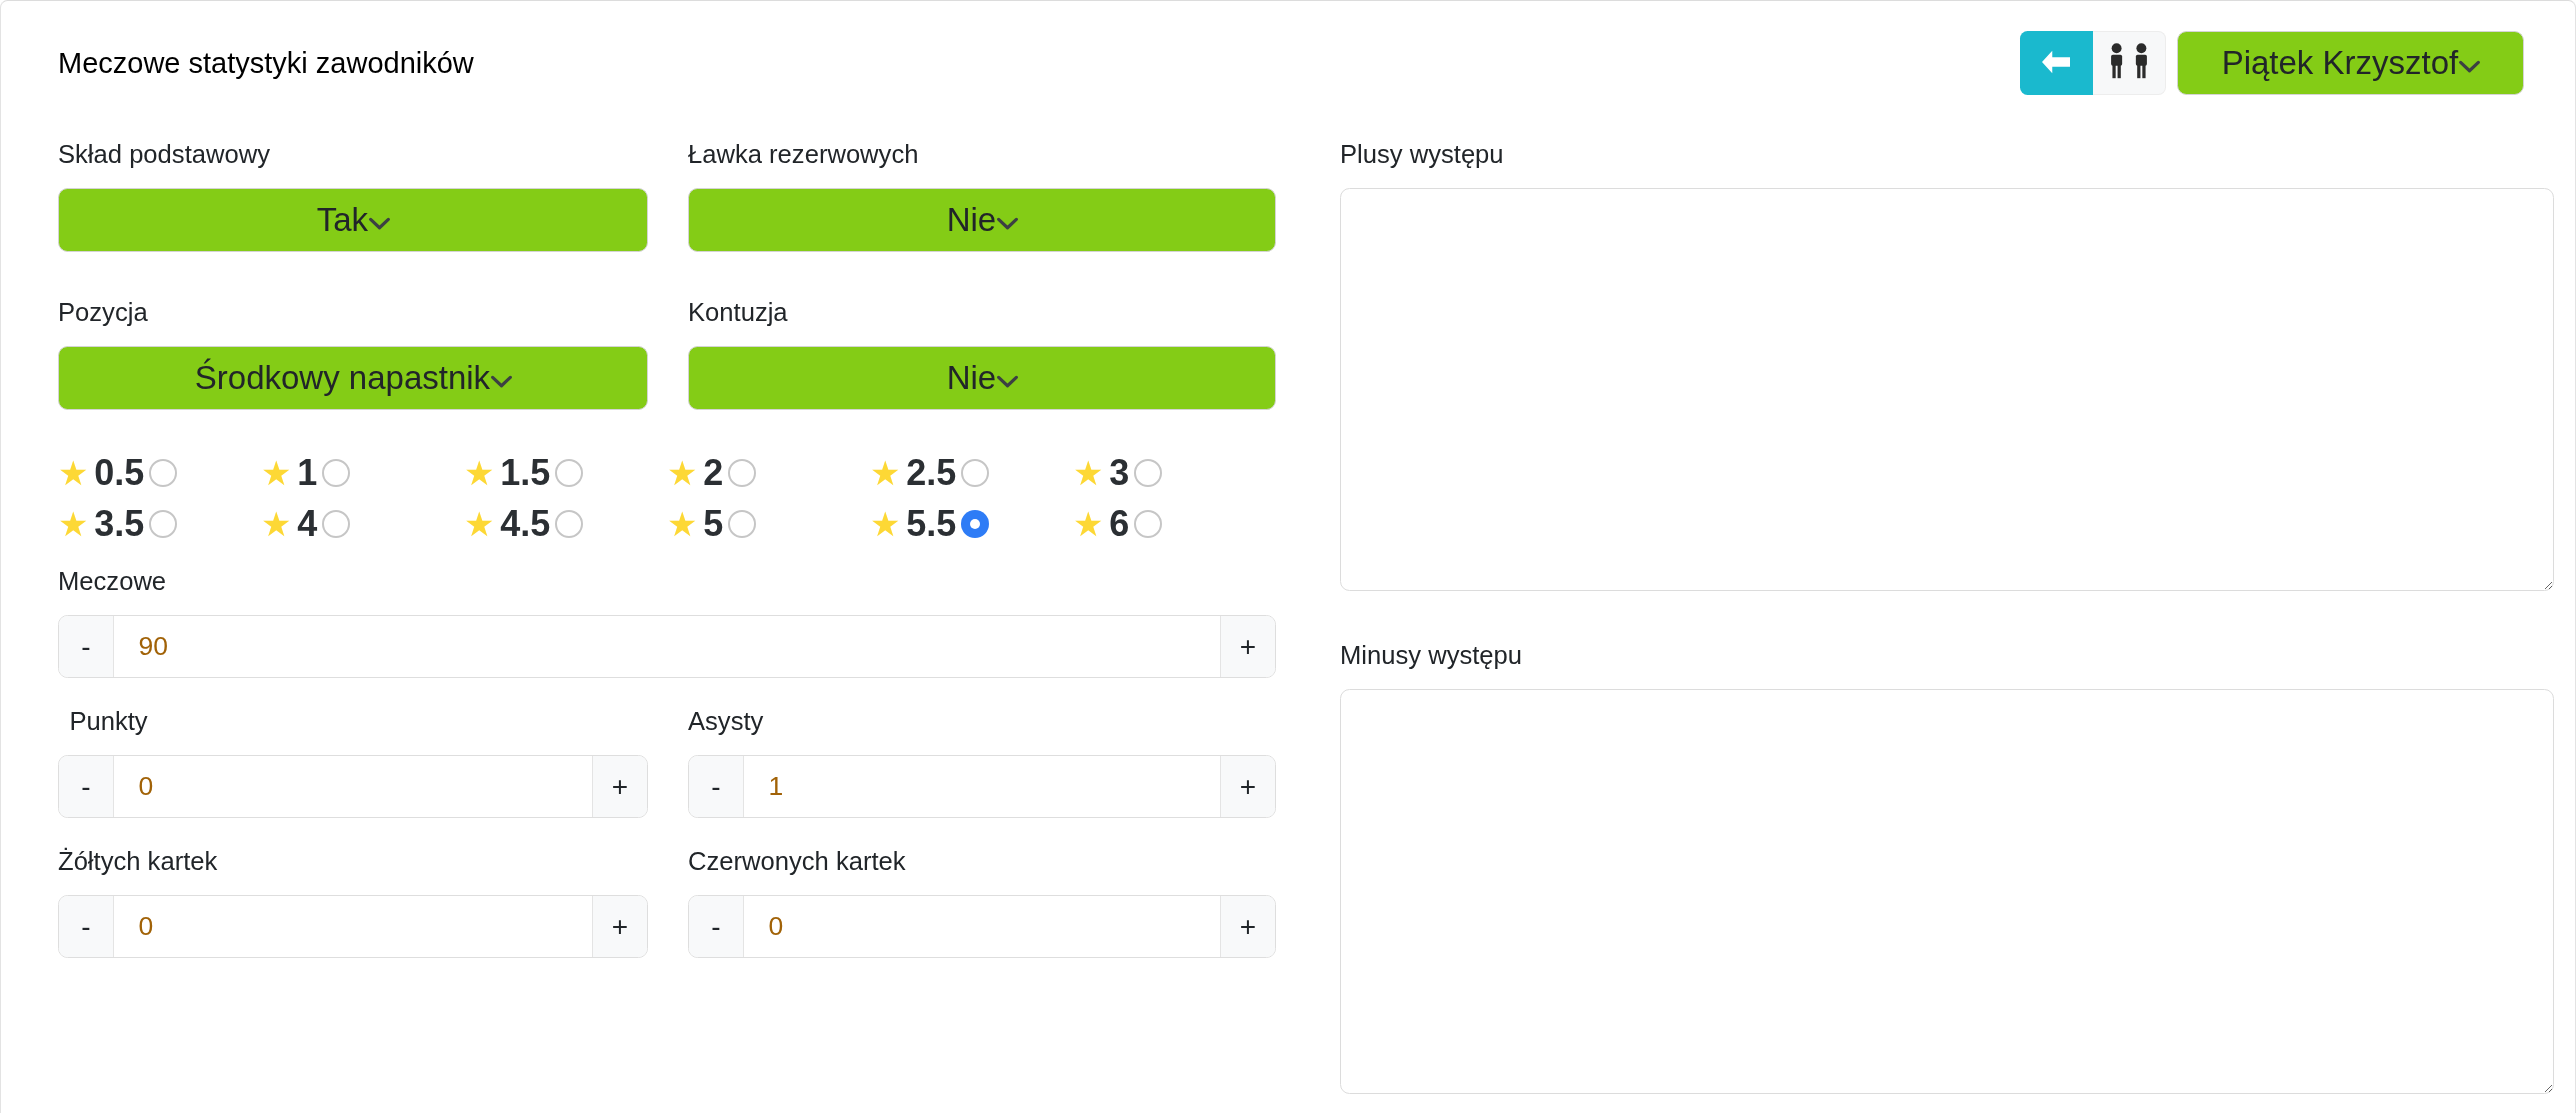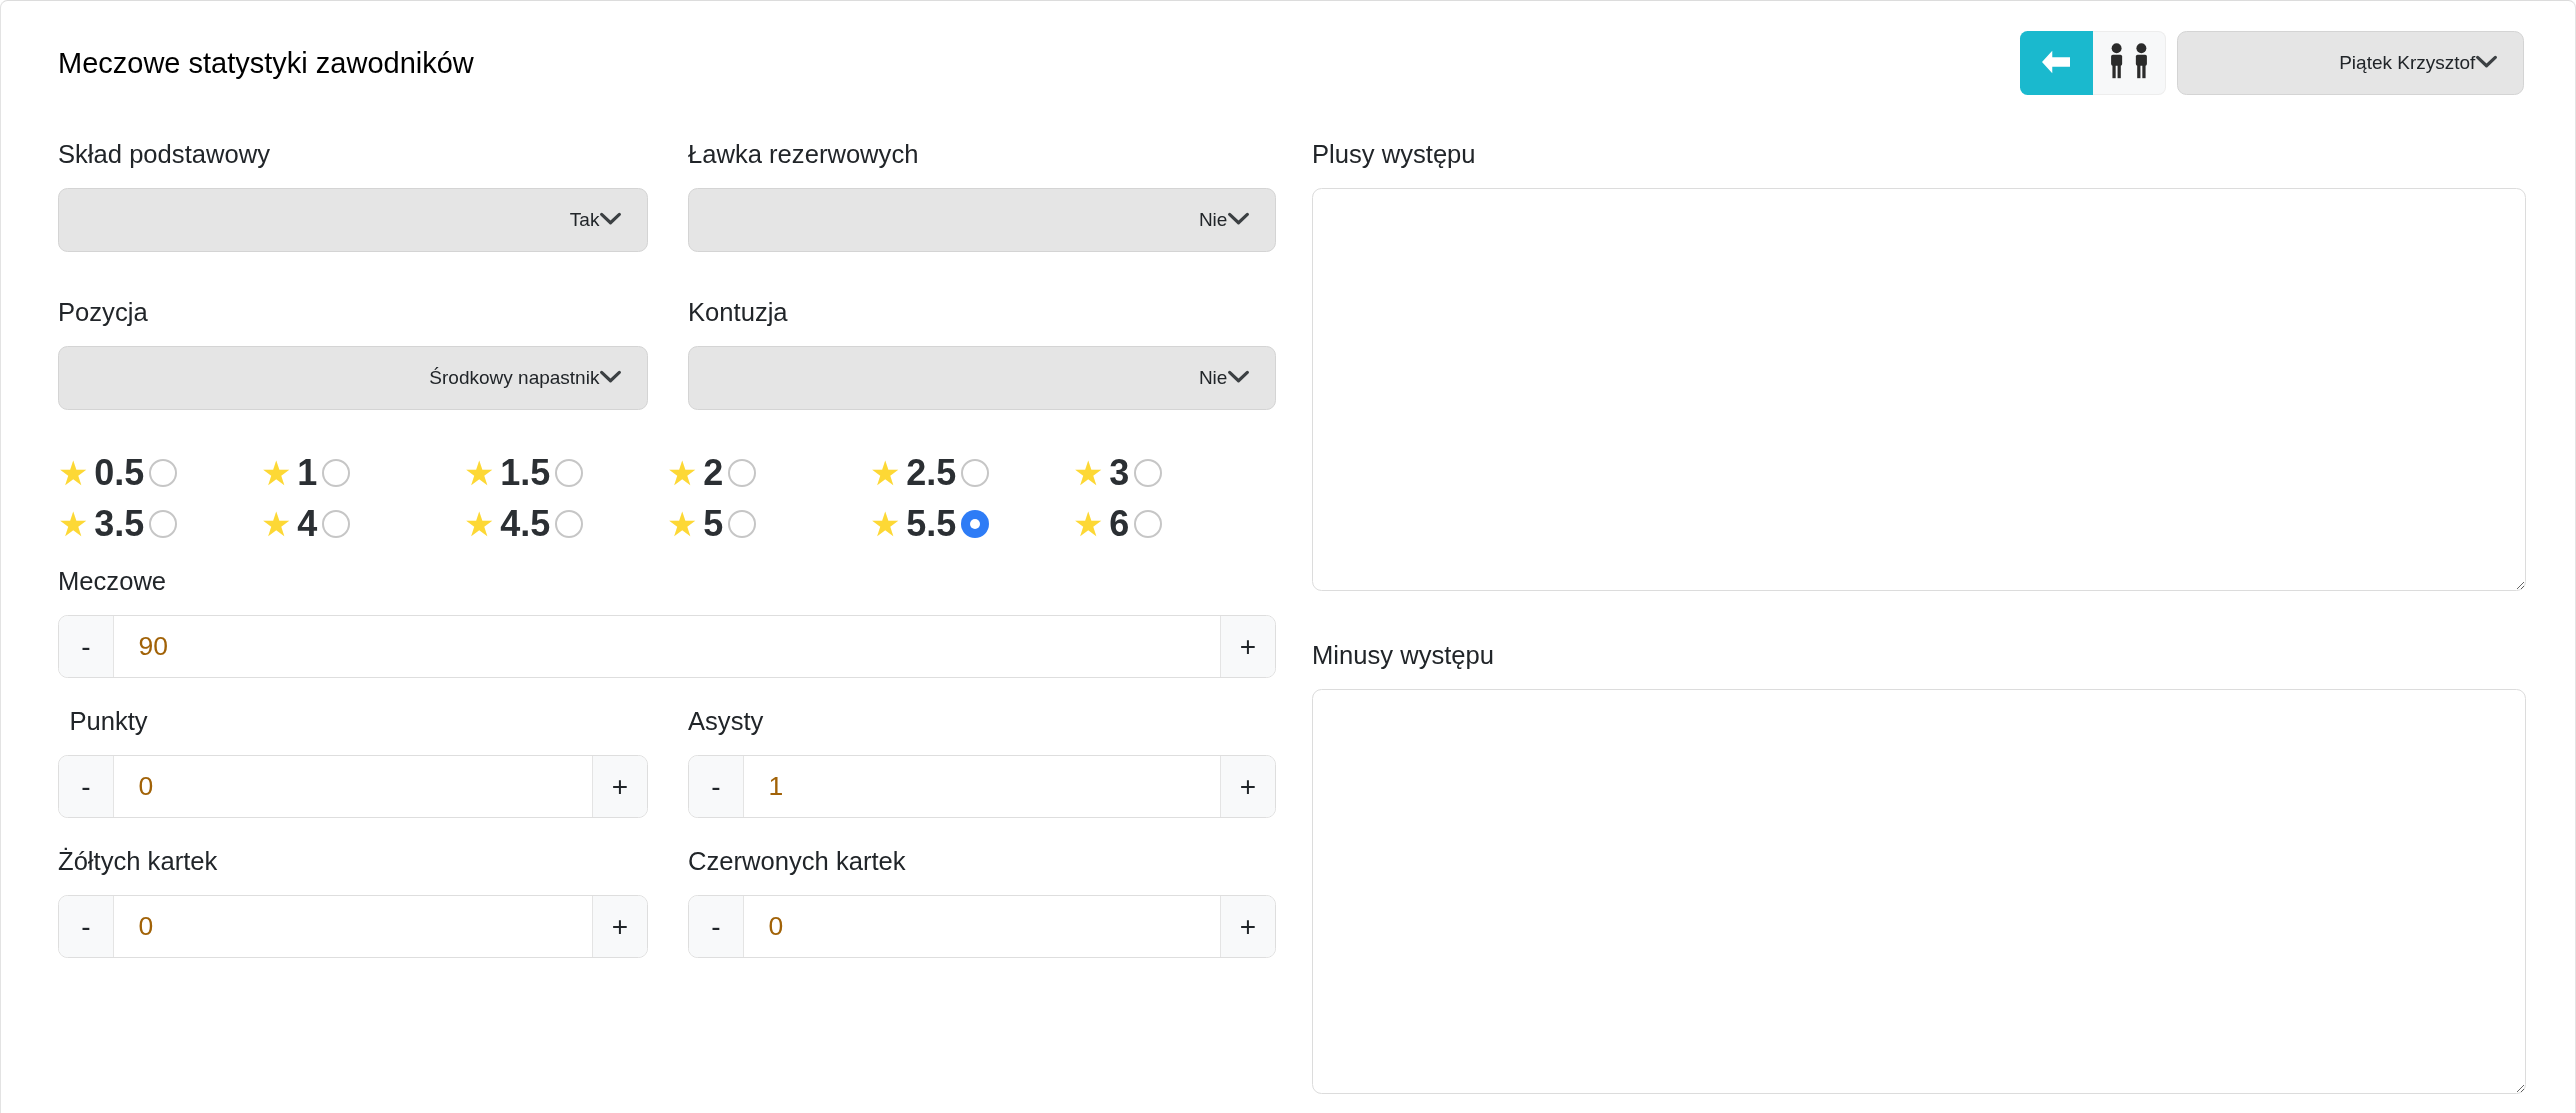--- a/index.html
+++ b/index.html
@@ -28,28 +28,28 @@
   .btn { height: 64px; display: flex; align-items: center; justify-content: center; cursor: pointer; }
   .btn-teal {
     width: 73px; background: #1ab9ce; border: none;
     border-radius: 7.6px 0 0 7.6px;
   }
   .btn-people {
     width: 73px; background: #f7f8f9; border: 0.9px solid #ededed; border-left: none;
     border-radius: 0 7.6px 7.6px 0;
   }
   .select {
-    height: 64px; background: #e5e5e5;
+    height: 64px; background: #84cc16;
     border: 1.9px solid #d4d4d4; border-radius: 9.5px;
-    display: flex; align-items: center; justify-content: flex-end;
-    padding: 0 24.6px 0 26.5px; font-size: 19px; cursor: pointer;
+    display: flex; align-items: center; justify-content: center;
+    padding: 0 24.6px 0 26.5px; font-size: 33px; cursor: pointer;
   }
   .player-select { width: 347px; }
   
-  .content { display: flex; margin-top: 44px; padding: 0 51px 0 57px; }
+  .content { display: flex; margin-top: 44px; padding: 0 51px 0 57px; gap: 28px; }
   .left  { width: 1218px; margin-right: 36px; flex: none; }
   .right { width: 1214px; flex: none; }
   .field-label {
     display: block; font-size: 25.6px; line-height: 30px; height: 30px;
     margin-bottom: 19px; color: #212529;
   }
   .indent { padding-left: 11.4px; }
   .grid2 { display: grid; grid-template-columns: 590px 588px; column-gap: 40px; }
   .mt48 { margin-top: 45px; }
   .mt46 { margin-top: 28px; }

